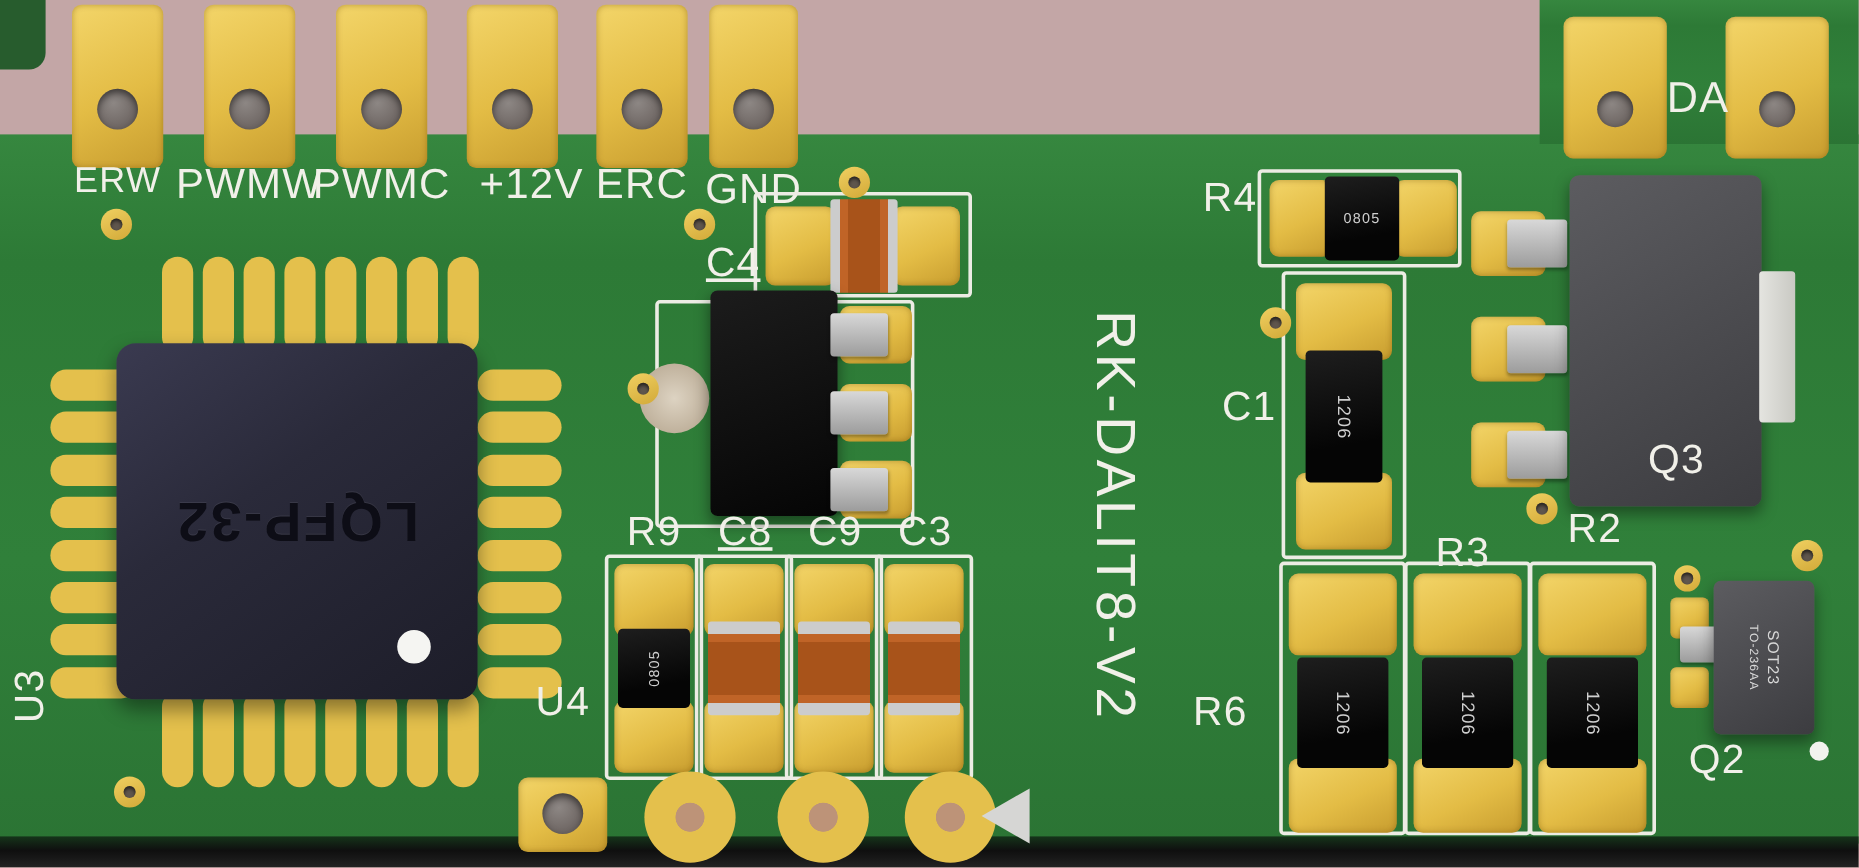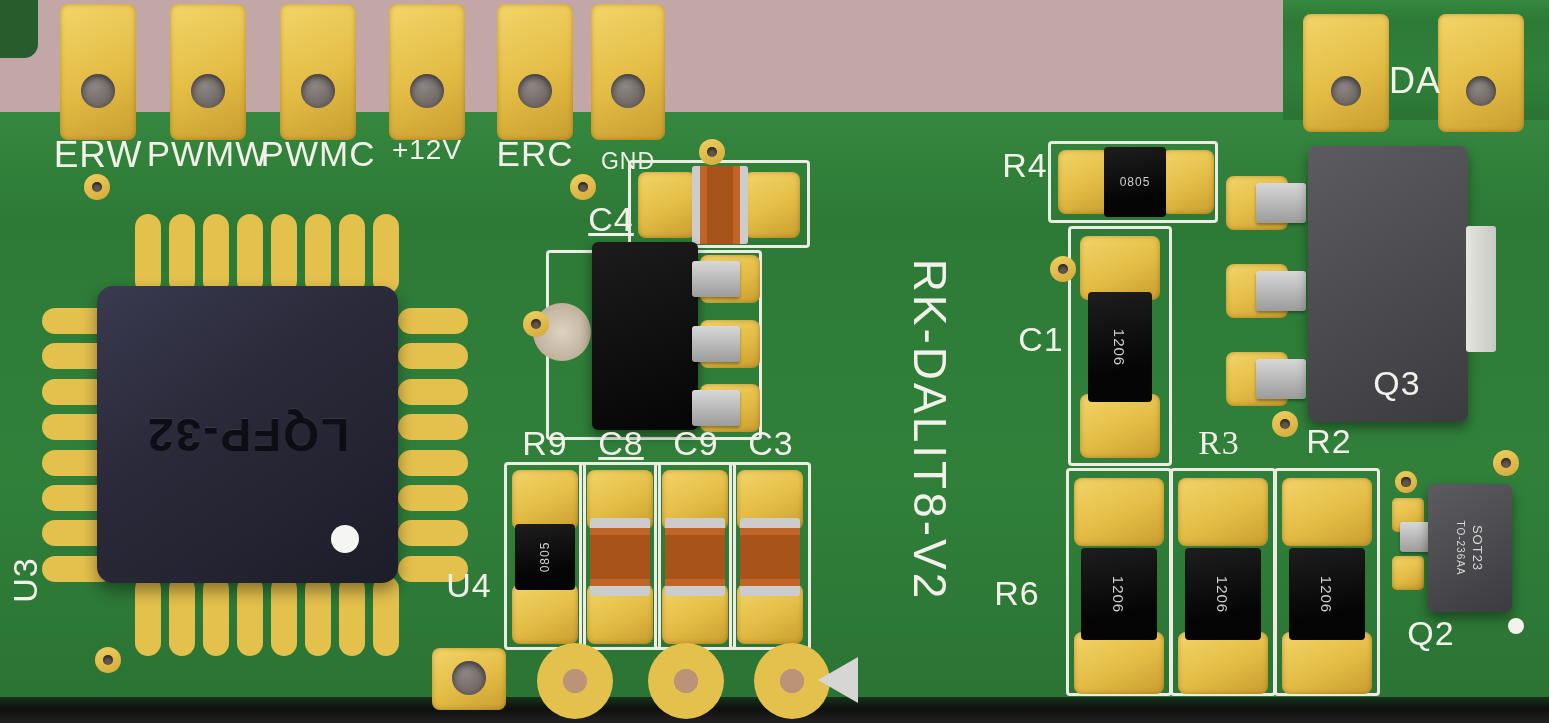--- a/index.html
+++ b/index.html
@@ -70,26 +70,26 @@
   <div class="pad" style="left:389px;top:4px;width:76px;height:136px;">
     <div class="hole" style="left:21px;top:70px;width:34px;height:34px;"></div>
   </div>
   <div class="pad" style="left:497px;top:4px;width:76px;height:136px;">
     <div class="hole" style="left:21px;top:70px;width:34px;height:34px;"></div>
   </div>
   <div class="pad" style="left:591px;top:4px;width:74px;height:136px;">
     <div class="hole" style="left:20px;top:70px;width:34px;height:34px;"></div>
   </div>
 
-  <div class="silk" style="left:43px;top:134px;width:110px;font-size:37px;">ERW</div>
+  <div class="silk" style="left:43px;top:134px;width:110px;font-size:30px;">ERW</div>
   <div class="silk" style="left:138px;top:134px;width:140px;font-size:35px;">PWMW</div>
   <div class="silk" style="left:248px;top:134px;width:140px;font-size:35px;">PWMC</div>
-  <div class="silk" style="left:372px;top:134px;width:110px;font-size:28px;">+12V</div>
+  <div class="silk" style="left:388px;top:134px;width:110px;font-size:35px;">+12V</div>
   <div class="silk" style="left:480px;top:134px;width:110px;font-size:35px;">ERC</div>
-  <div class="silk" style="left:570px;top:148px;width:116px;font-size:23px;">GND</div>
+  <div class="silk" style="left:570px;top:138px;width:116px;font-size:35px;">GND</div>
 
   <div class="pad" style="left:1303px;top:14px;width:86px;height:118px;">
     <div class="hole" style="left:28px;top:62px;width:30px;height:30px;"></div>
   </div>
   <div class="pad" style="left:1438px;top:14px;width:86px;height:118px;">
     <div class="hole" style="left:28px;top:62px;width:30px;height:30px;"></div>
   </div>
   <div class="silk" style="left:1384px;top:60px;width:62px;font-size:36px;">DA</div>
 
   <div class="pinrow-top" style="left:135px;top:214px;"></div>
@@ -167,21 +167,21 @@
   <div class="pad" style="left:1226px;top:176px;width:62px;height:54px;"></div>
   <div class="pin-gray" style="left:1256px;top:183px;width:50px;height:40px;"></div>
   <div class="pad" style="left:1226px;top:264px;width:62px;height:54px;"></div>
   <div class="pin-gray" style="left:1256px;top:271px;width:50px;height:40px;"></div>
   <div class="pad" style="left:1226px;top:352px;width:62px;height:54px;"></div>
   <div class="pin-gray" style="left:1256px;top:359px;width:50px;height:40px;"></div>
   <div class="pkg" style="left:1308px;top:146px;width:160px;height:276px;"></div>
   <div class="abs" style="left:1466px;top:226px;width:30px;height:126px;border-radius:3px;background:linear-gradient(90deg,#e4e4e0,#c9c9c3);"></div>
   <div class="silk" style="left:1364px;top:364px;width:66px;">Q3</div>
 
-  <div class="silk" style="left:1186px;top:424px;width:66px;font-family:Liberation Serif, serif;">R3</div>
+  <div class="silk" style="left:1186px;top:442px;width:66px;">R3</div>
   <div class="silk" style="left:1296px;top:422px;width:66px;">R2</div>
   <div class="silk" style="left:984px;top:574px;width:66px;">R6</div>
 
   <div class="silkbox" style="left:1066px;top:468px;width:106px;height:228px;"></div>
   <div class="pad" style="left:1074px;top:478px;width:90px;height:68px;"></div>
   <div class="pad" style="left:1074px;top:632px;width:90px;height:62px;"></div>
   <div class="chip" style="left:1081px;top:548px;width:76px;height:92px;">
     <span class="rot90" style="font-size:15px;">1206</span>
   </div>
 

